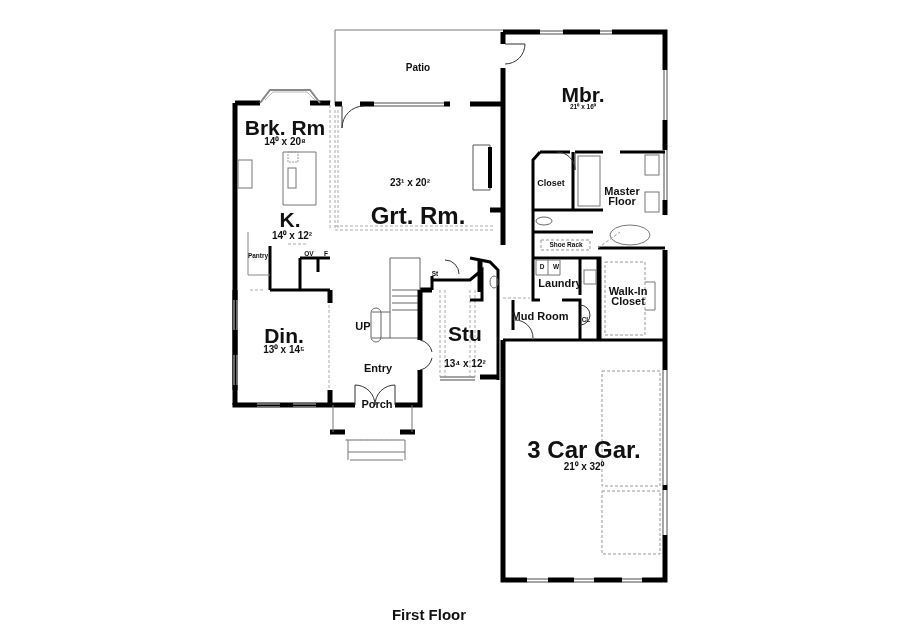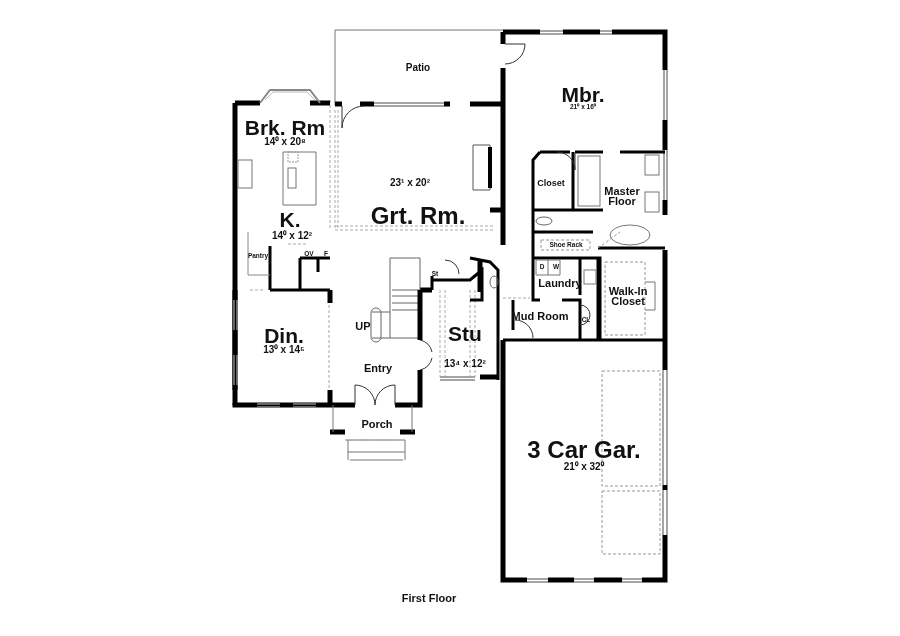--- a/index.html
+++ b/index.html
@@ -5,21 +5,21 @@
   html, body { margin: 0; padding: 0; background: #ffffff; }
   body { width: 900px; height: 636px; position: relative; overflow: hidden; font-family: "Liberation Sans", sans-serif; }
   #plan { position: absolute; left: 0; top: 0; width: 900px; height: 636px; }
   .lbl { position: absolute; color: #111; font-family: "Liberation Sans", sans-serif; font-weight: bold; white-space: nowrap; transform: translate(-50%, -50%); line-height: 1; }
   .big { font-size: 21px; }
   .xl { font-size: 24px; }
   .med { font-size: 10px; }
   .sm { font-size: 11px; }
   .xs { font-size: 6.5px; }
   .dim { font-size: 10px; font-weight: bold; }
-  .title { font-size: 11px; }
+  .title { font-size: 15px; margin-top: 16px; }
 </style>
 </head>
 <body>
 
 <svg id="plan" viewBox="0 0 900 636" xmlns="http://www.w3.org/2000/svg">
   <g fill="none" stroke="#000">
 
     <path d="M335 30 H503 M335 30 V105" stroke="#777" stroke-width="1"></path>
 
     <g stroke-width="5">
@@ -208,18 +208,18 @@
 
 <div class="lbl sm" style="left:363px;top:326px;">UP</div>
 
 <div class="lbl big" style="left:284px;top:335px;">Din.</div>
 <div class="lbl dim" style="left:284px;top:350px;">13⁰ x 14⁵</div>
 
 <div class="lbl big" style="left:465px;top:333px;">Stu</div>
 <div class="lbl dim" style="left:465px;top:364px;">13⁴ x 12²</div>
 
 <div class="lbl sm" style="left:378px;top:368px;">Entry</div>
-<div class="lbl sm" style="left:377px;top:424px;">Porch</div>
+<div class="lbl sm" style="left:377px;top:404px;">Porch</div>
 
 <div class="lbl xl" style="left:584px;top:450px;">3 Car Gar.</div>
 <div class="lbl dim" style="left:584px;top:467px;">21⁰ x 32⁰</div>
 
 <div class="lbl title" style="left:429px;top:598px;">First Floor</div>
 
 </body></html>

